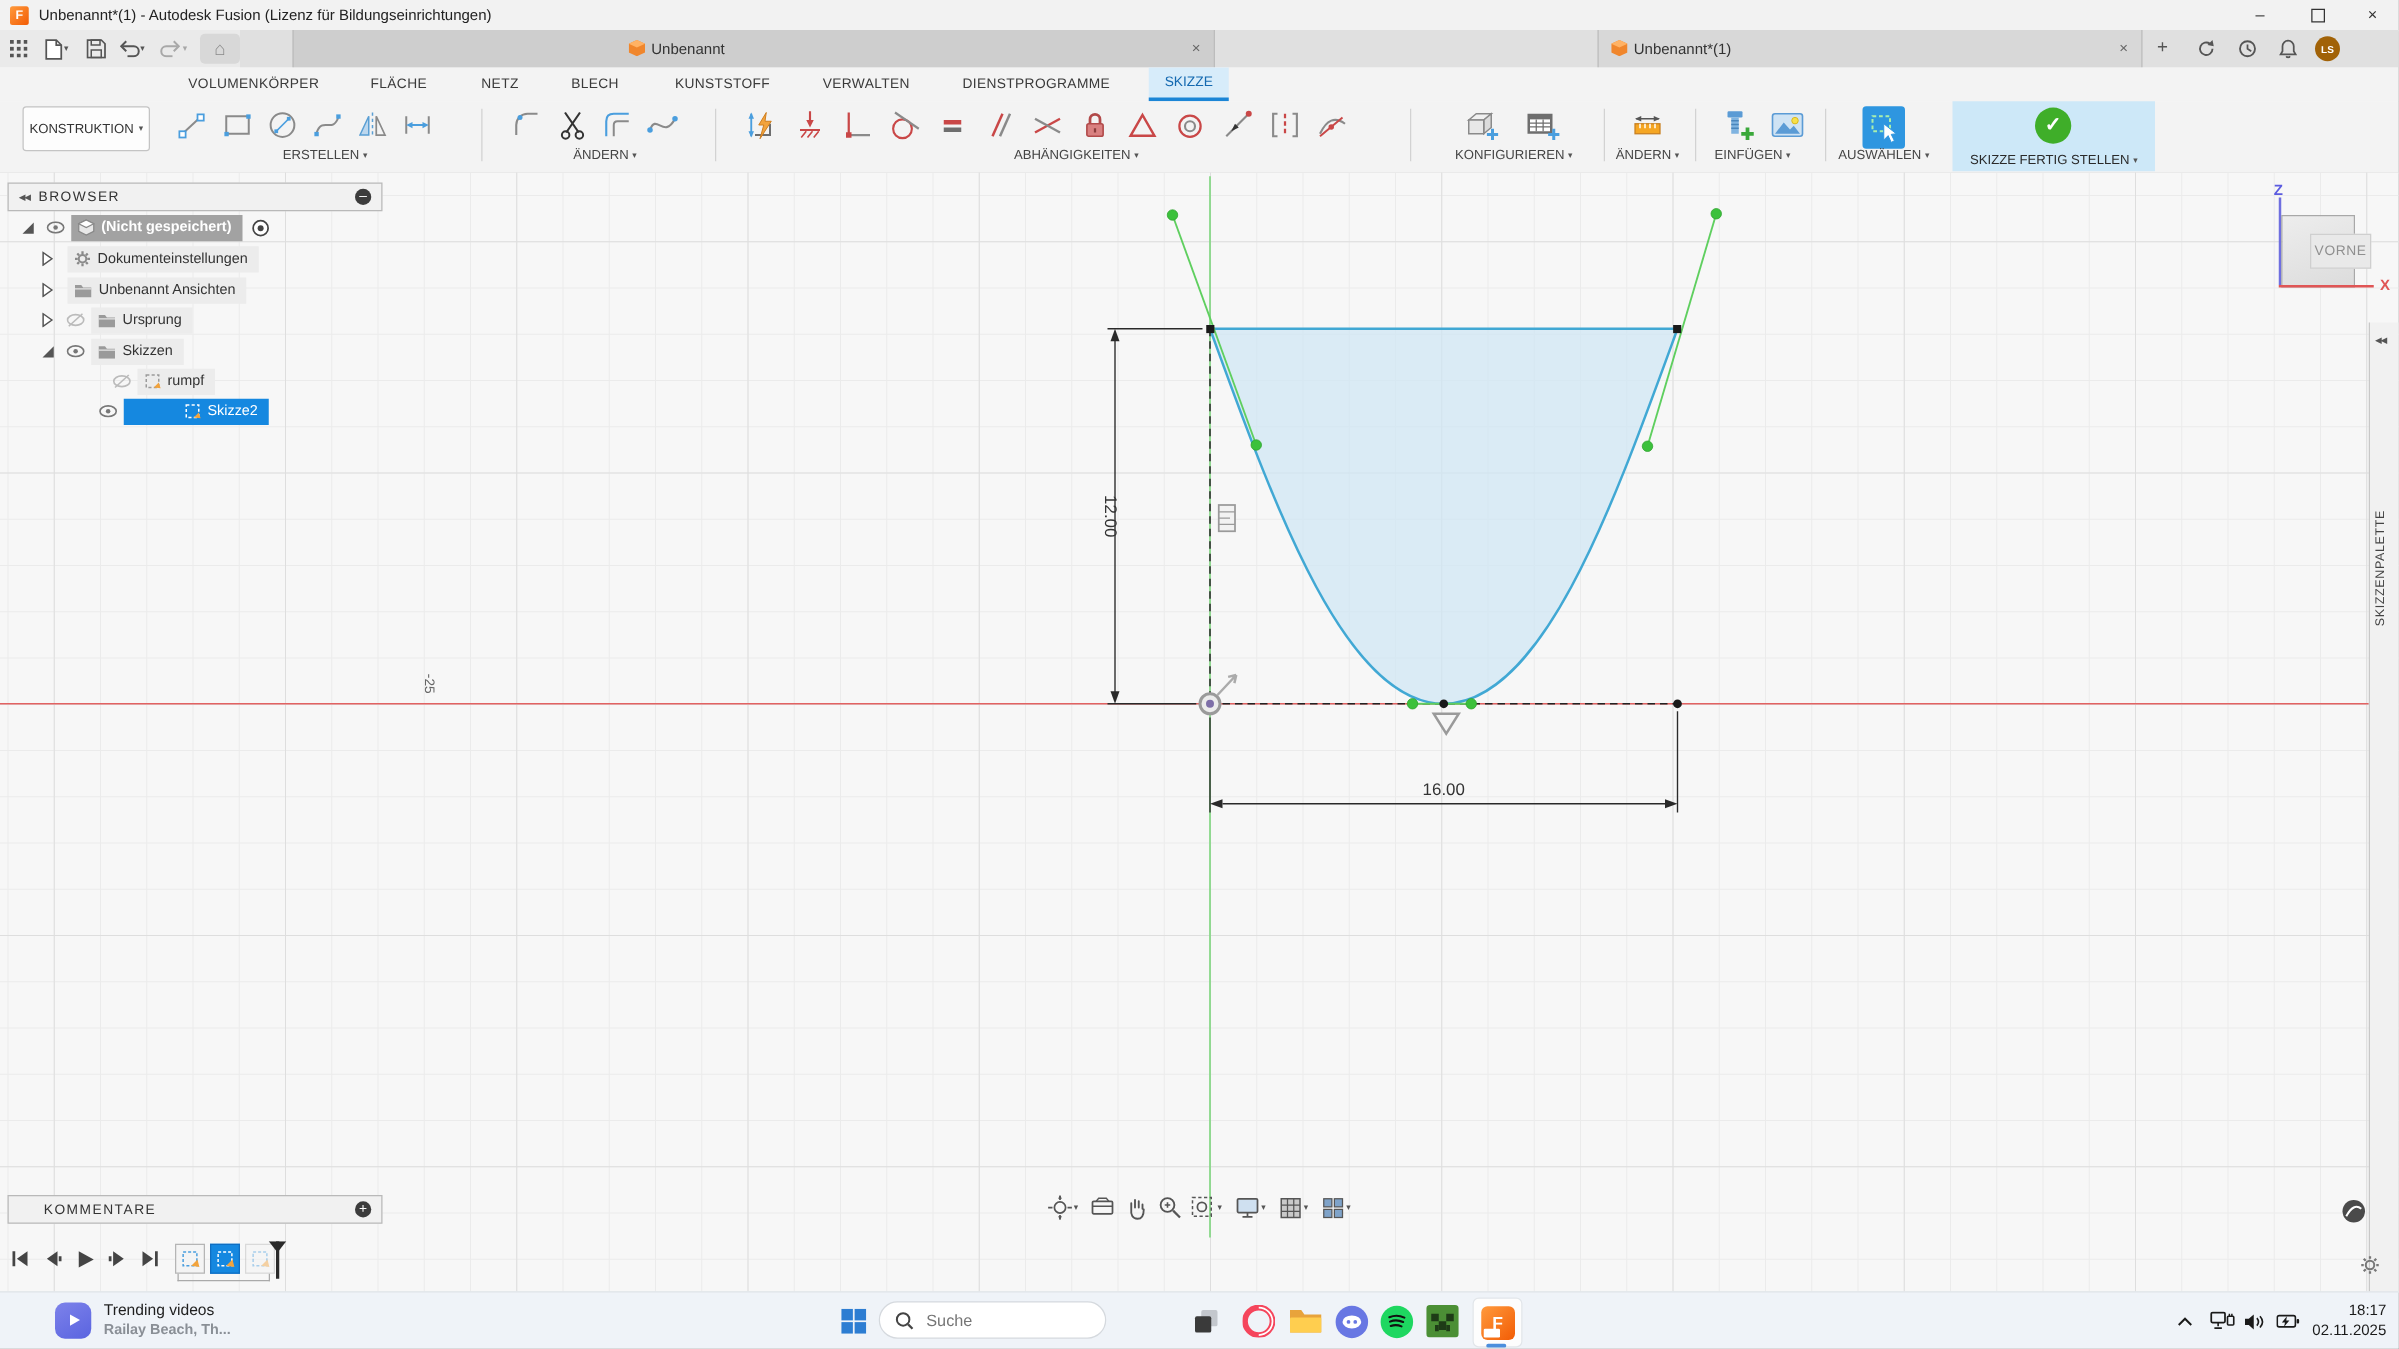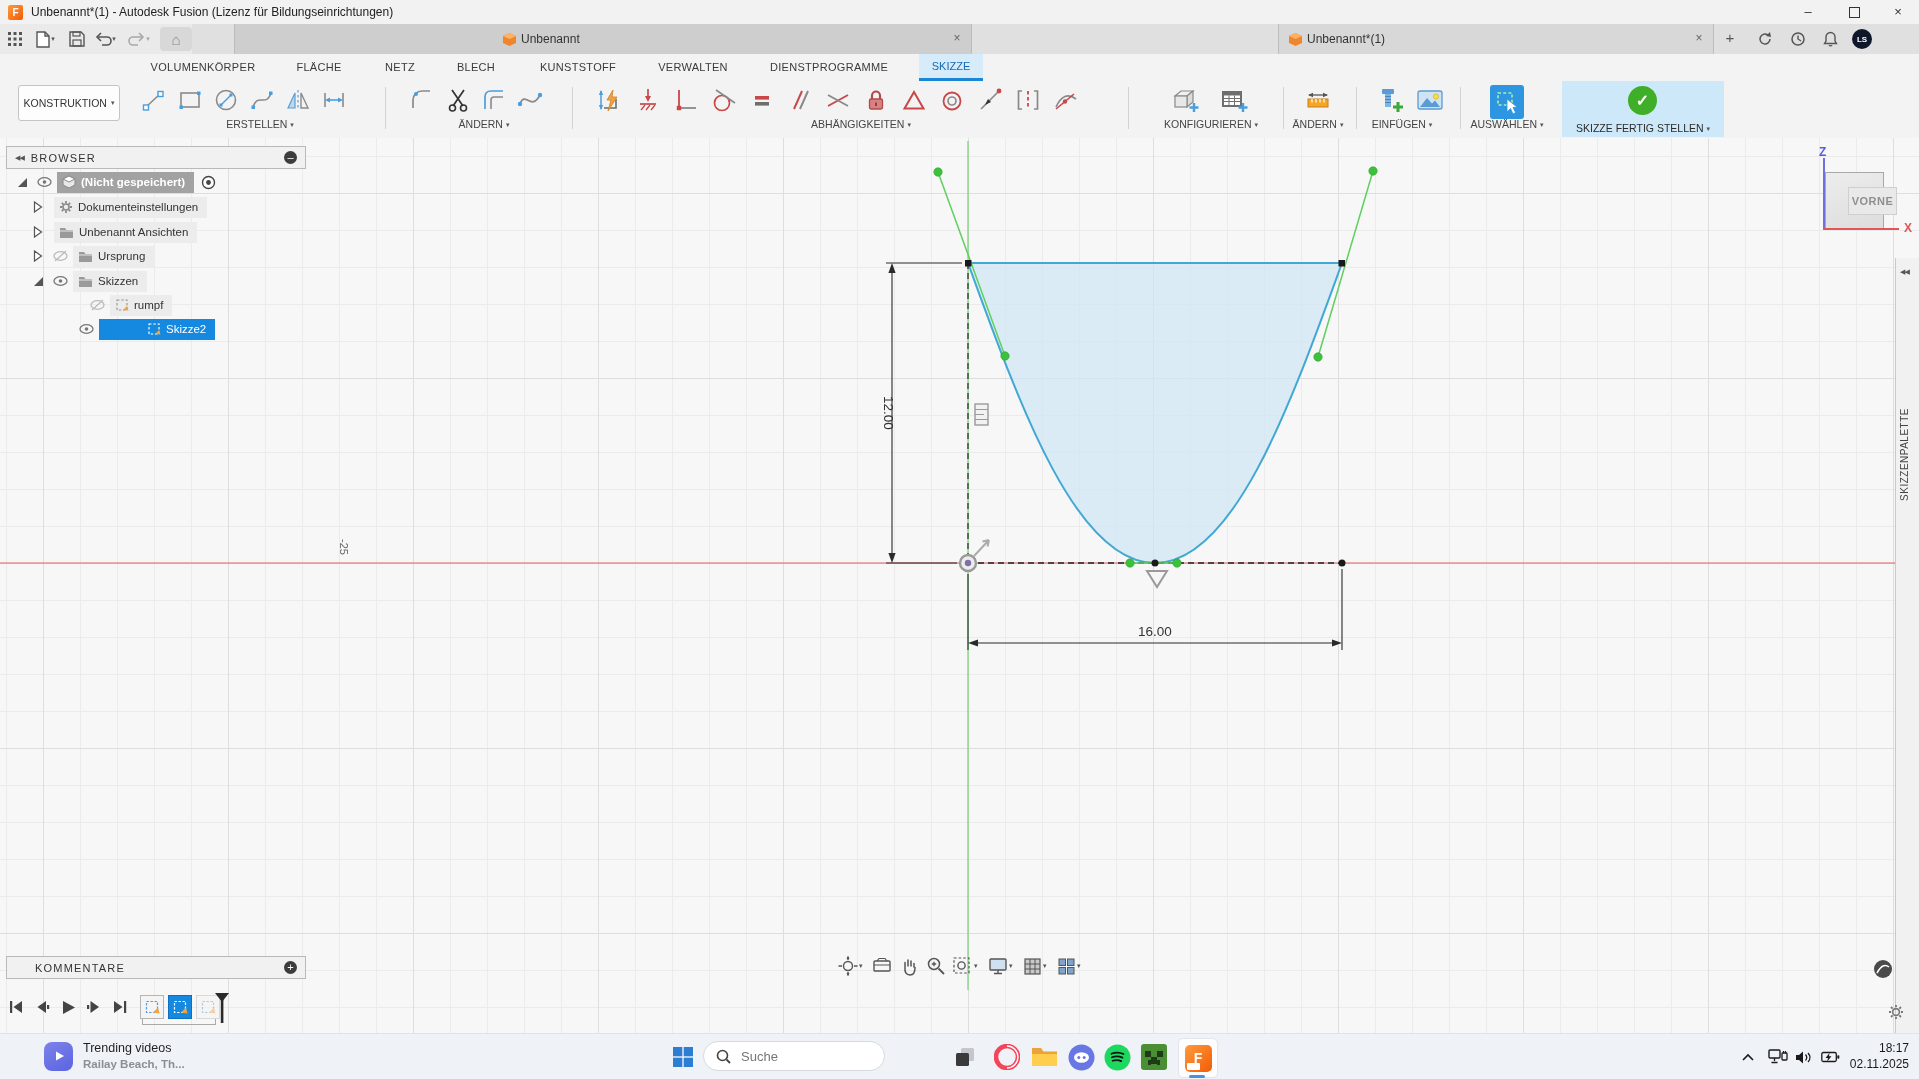--- a/index.html
+++ b/index.html
@@ -21,21 +21,21 @@
   .qicon{position:absolute;top:4px;width:22px;height:22px;display:flex;align-items:center;justify-content:center;color:#555;}
   .homebox{position:absolute;left:160px;top:3px;width:32px;height:24px;background:#d8d8d8;border-radius:4px;
     display:flex;align-items:center;justify-content:center;color:#8a8a8a;font-size:15px;}
   .tabstrip{position:absolute;left:192px;top:0;right:0;height:30px;background:#e0e0e0;}
   .doctab{position:absolute;top:0;height:30px;background:#cecece;border-right:1px solid #bcbcbc;border-left:1px solid #bcbcbc;}
   .doctab .cube{position:absolute;top:8px;}
   .doctab .dlabel{position:absolute;top:8px;font-size:12px;color:#333;white-space:nowrap;}
   .doctab .dclose{position:absolute;top:7px;font-size:12px;color:#666;width:16px;text-align:center;cursor:pointer;}
   .addtab{position:absolute;top:5px;font-size:15px;color:#555;width:20px;text-align:center;cursor:pointer;}
   .q-right{position:absolute;top:5px;width:20px;height:20px;display:flex;align-items:center;justify-content:center;}
-  .avatar{position:absolute;top:5px;width:20px;height:20px;border-radius:50%;background:#0f172a;color:#fff;
+  .avatar{position:absolute;top:5px;width:20px;height:20px;border-radius:50%;background:#a16207;color:#fff;
     font-size:8px;font-weight:bold;display:flex;align-items:center;justify-content:center;}
   
   .ribbonrow{position:absolute;left:0;top:54px;width:100%;height:27px;background:#f3f3f3;}
   .rtab{position:absolute;top:0;height:27px;line-height:27px;font-size:11px;color:#3a3a3a;
     transform:translateX(-50%);white-space:nowrap;letter-spacing:.3px;cursor:pointer;}
   .rtab-active{position:absolute;left:919px;top:0;width:64px;height:24px;background:#d7ecfa;
     border-bottom:3px solid #1b85d6;text-align:center;line-height:25px;font-size:11px;color:#1469b0;cursor:pointer;}
   
   .toolbar{position:absolute;left:0;top:81px;width:100%;height:57px;background:#f3f3f3;border-bottom:1px solid #c8c8c8;}
   .konstr{position:absolute;left:18px;top:4px;width:100px;height:34px;background:#fdfdfd;border:1px solid #c4c4c4;
@@ -67,21 +67,21 @@
     line-height:12px;text-align:center;margin-right:8px;cursor:pointer;}
   .b-row{position:absolute;height:22px;display:flex;align-items:center;font-size:11.5px;color:#333;}
   .pill{display:inline-flex;align-items:center;gap:5px;background:#ececec;padding:2px 9px 2px 5px;height:17px;cursor:pointer;}
   .pill-root{background:#a2a2a2;color:#fff;font-weight:bold;}
   .pill-sel{background:#1588e0;color:#fff;font-weight:normal;padding-left:48px;}
   .bicon{display:inline-flex;width:16px;justify-content:center;}
   
   .viewcube{position:absolute;left:1812px;top:14px;width:100px;height:96px;}
   .vcube-face{position:absolute;left:13px;top:20px;width:57px;height:56px;background:linear-gradient(160deg,#ededed,#dcdcdc);
     border:1px solid #a8a8a8;display:flex;align-items:center;justify-content:center;cursor:pointer;}
-  .vcube-inner{border:1px solid #cfcfcf;background:#e9e9e9;padding:7px 3px;font-size:11px;font-weight:bold;color:#8f8f8f;letter-spacing:.5px;margin-left:36px;}
+  .vcube-inner{border:1px solid #cfcfcf;background:#e9e9e9;padding:7px 3px;font-size:11px;font-weight:normal;color:#8f8f8f;letter-spacing:.5px;margin-left:36px;}
   .axis-z-line{position:absolute;left:11px;top:6px;width:2px;height:70px;background:#6f6fe0;}
   .axis-x-line{position:absolute;left:11px;top:76px;width:76px;height:2px;background:#e05555;}
   .axis-z-label{position:absolute;left:7px;top:-7px;color:#5b5be0;font-weight:bold;font-size:12px;}
   .axis-x-label{position:absolute;left:92px;top:69px;color:#e05555;font-weight:bold;font-size:12px;}
   
   .palette{position:absolute;right:0;top:120px;bottom:0;width:23px;background:#f1f1f1;border-left:1px solid #c8c8c8;cursor:pointer;}
   .palette .collapse{display:block;margin:10px 0 0 4px;}
   .pal-label{position:absolute;top:150px;left:3px;writing-mode:vertical-rl;transform:rotate(180deg);
     font-size:10px;color:#444;letter-spacing:.5px;}
   

